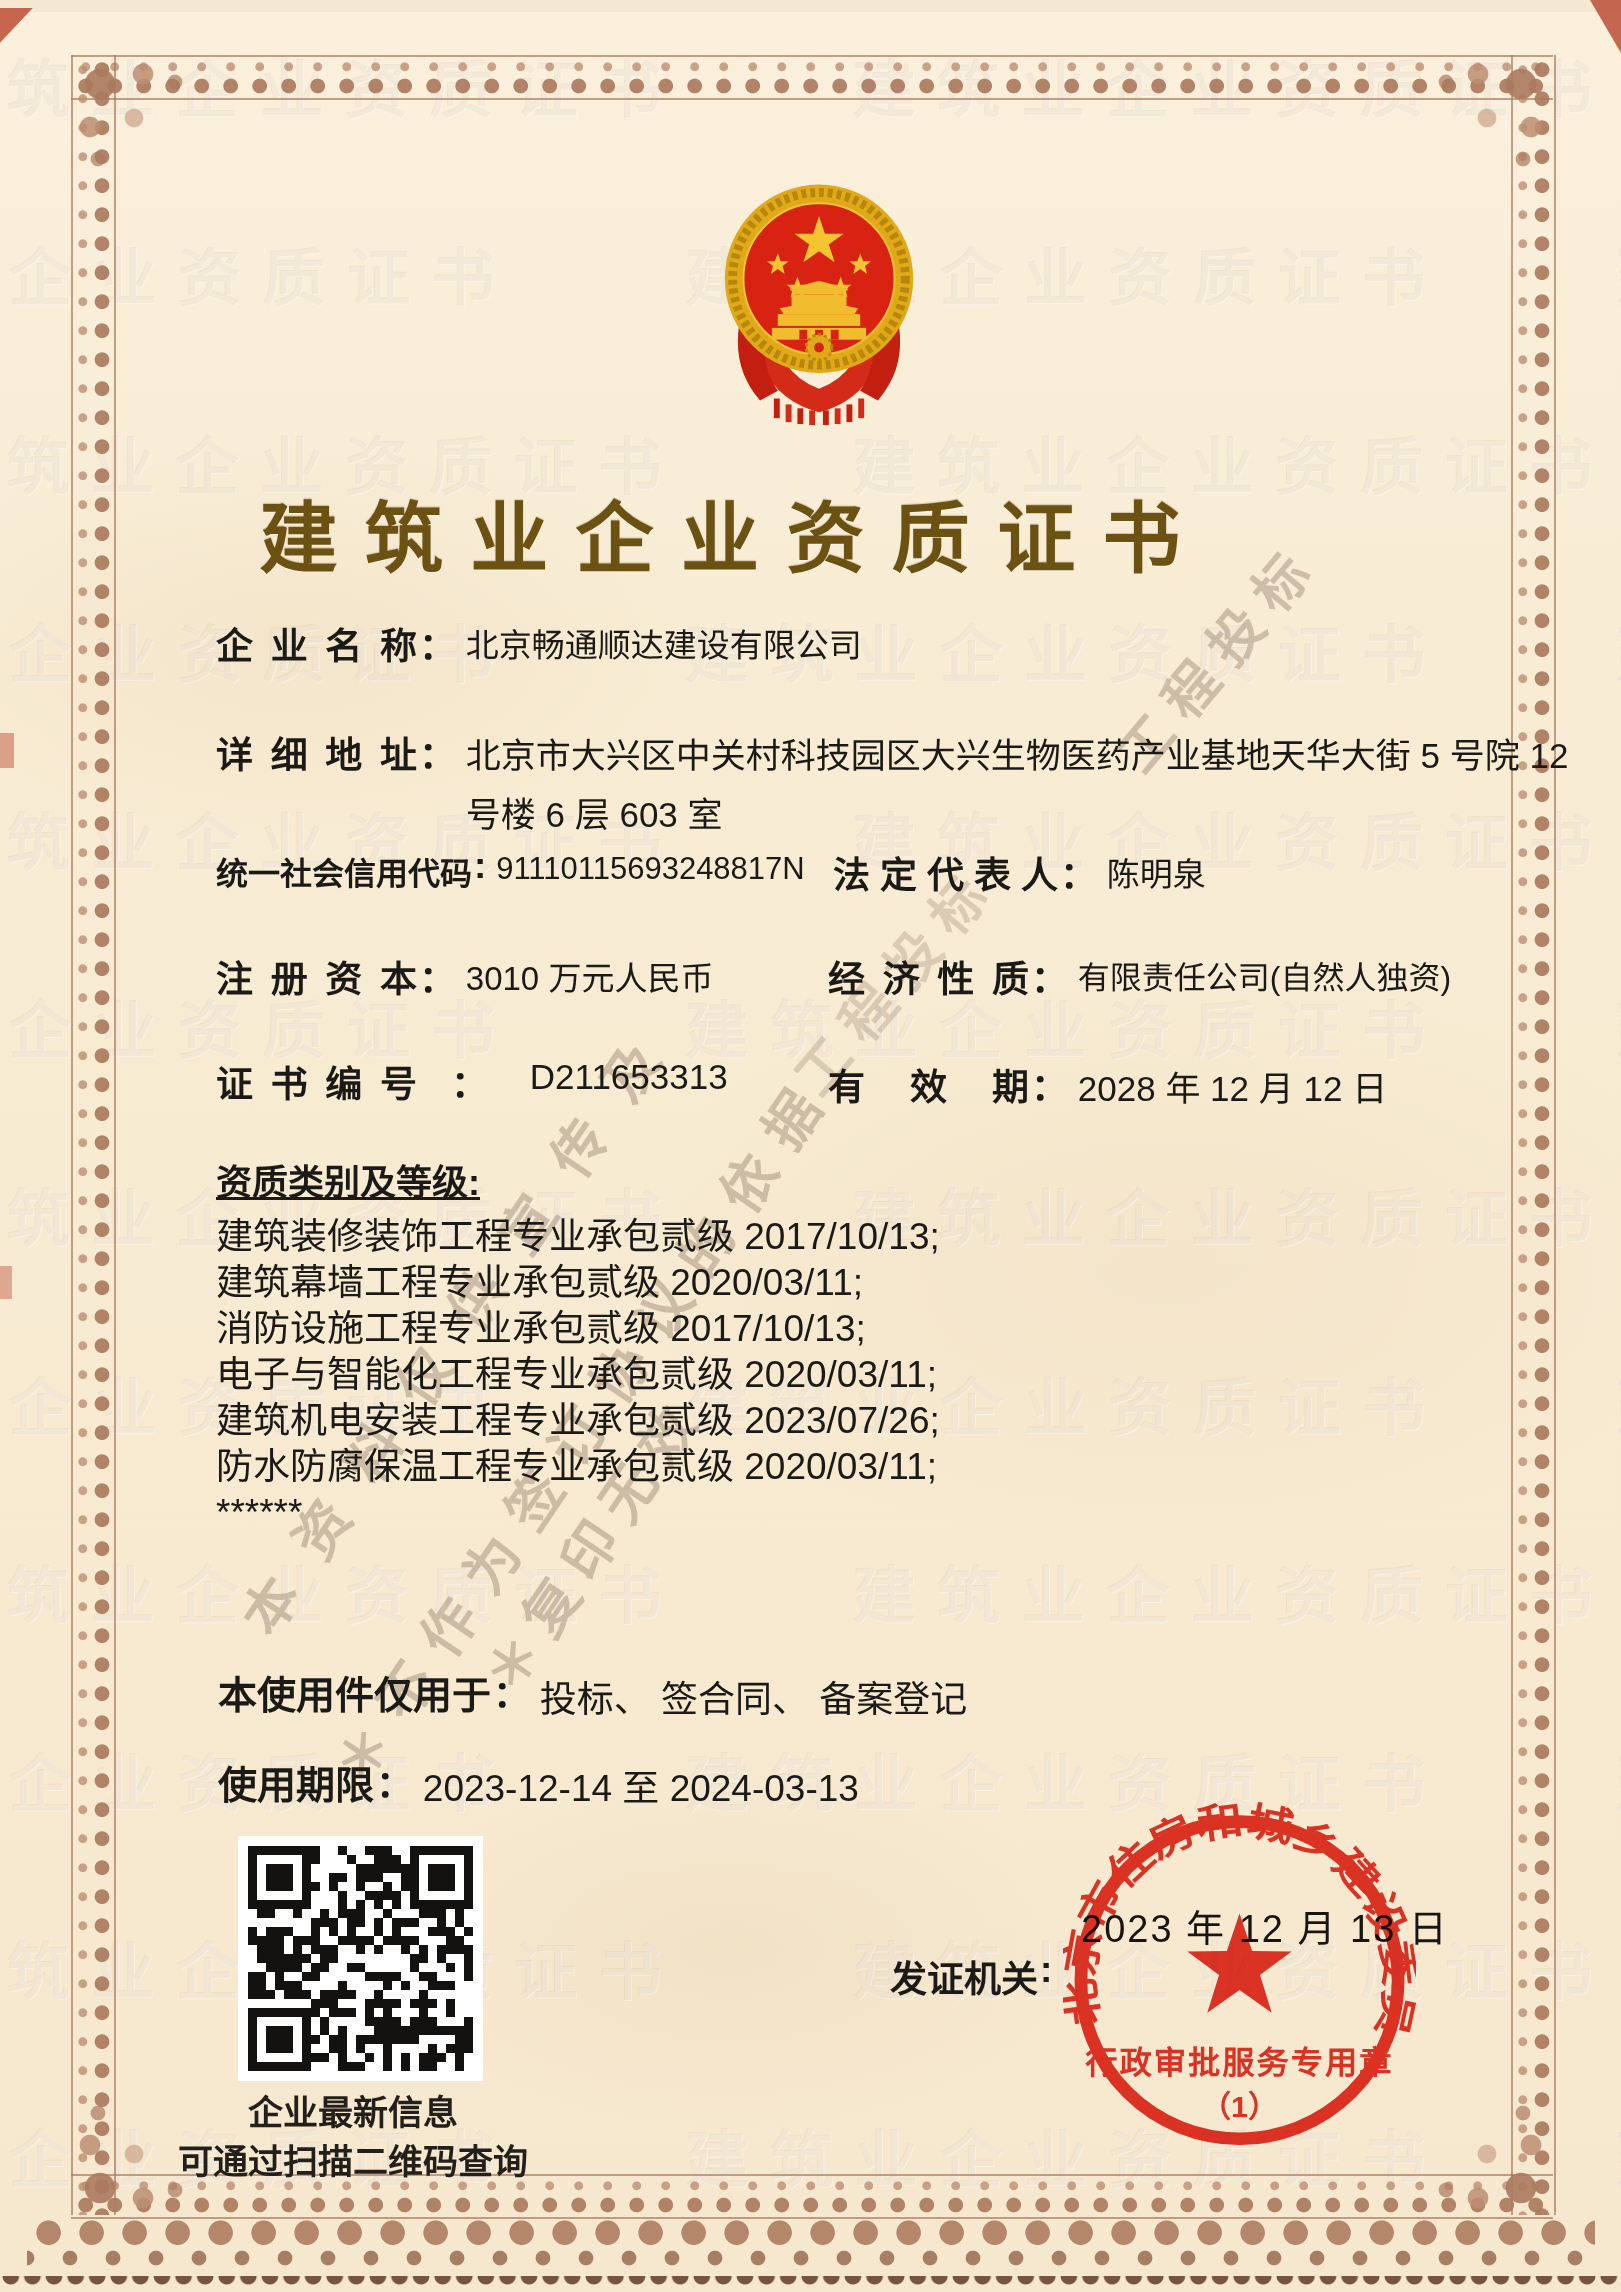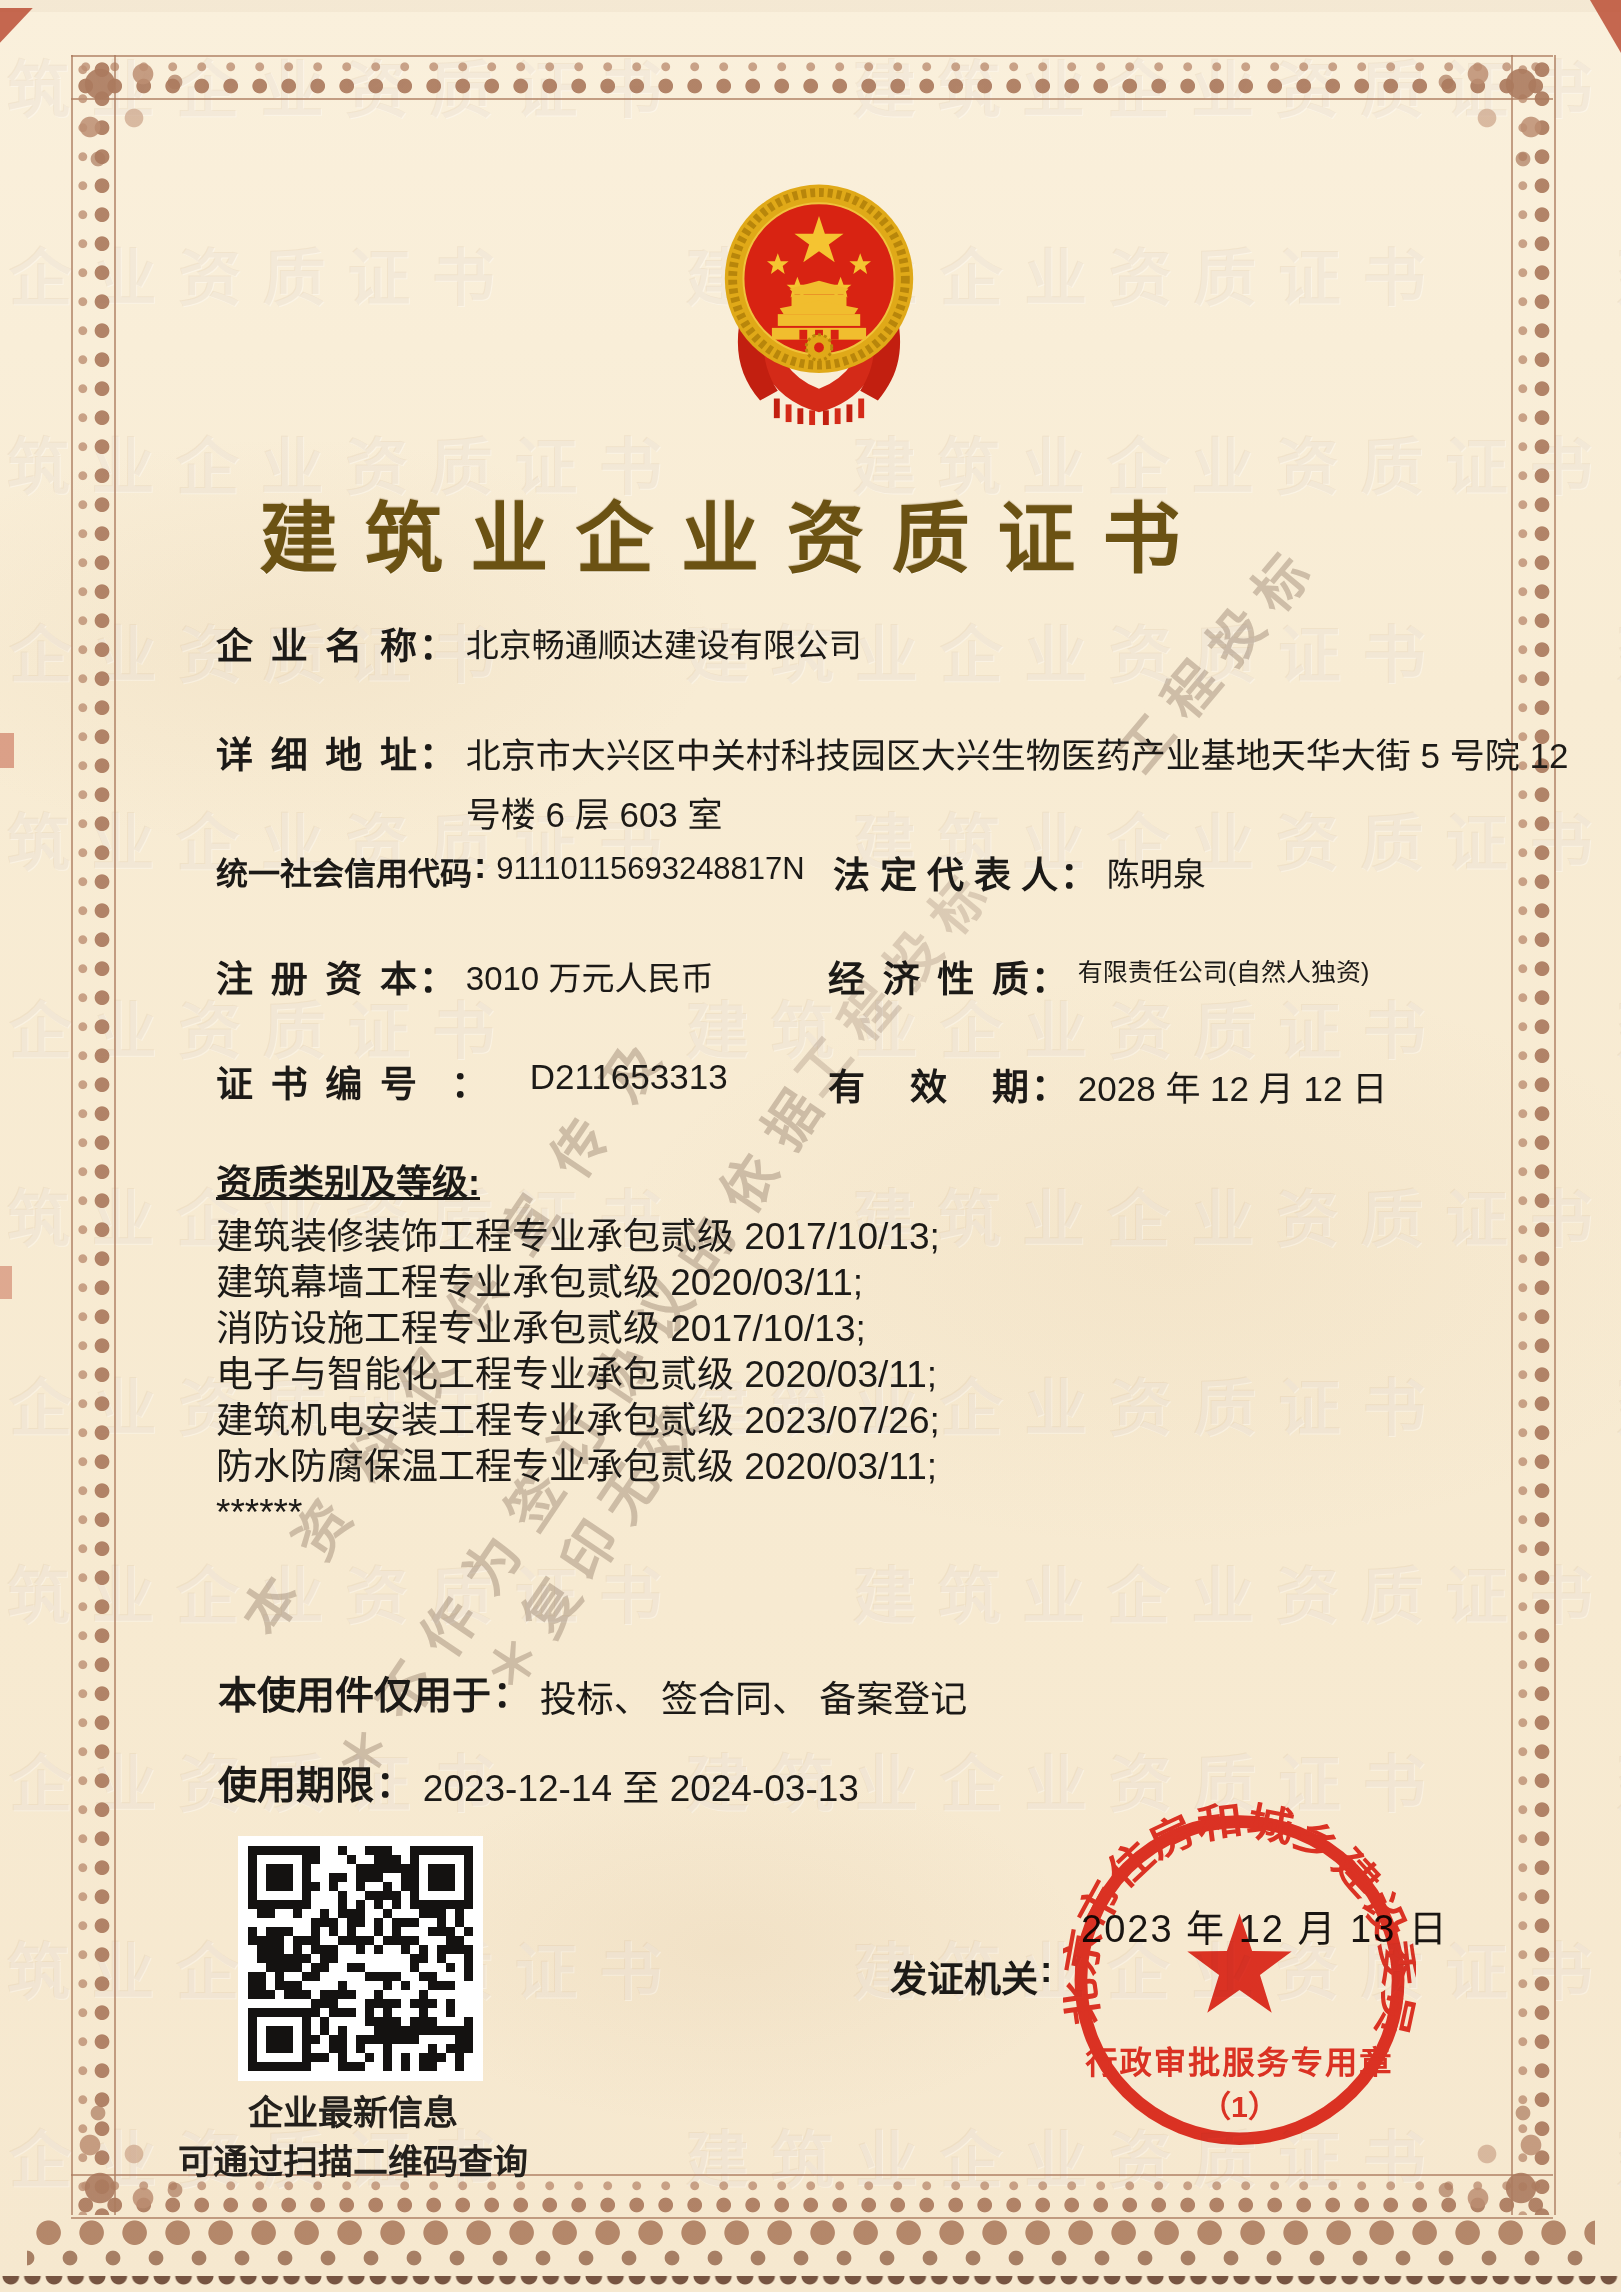--- a/index.html
+++ b/index.html
@@ -68,21 +68,21 @@
   .lbl{font-weight:bold;font-size:37px;white-space:nowrap;}
   .j4{width:201px;text-align:justify;text-align-last:justify;}
   .j3{width:201px;text-align:justify;text-align-last:justify;}
   .j5{width:225px;text-align:justify;text-align-last:justify;}
   .colon{font-weight:bold;font-size:37px;margin:0 9.8px 0 2px;}
   .val{font-size:33px;padding-top:2.9px;white-space:nowrap;}
   .r-company{top:616px;} .r-address{top:725px;}
   .addr-lines{font-size:35px;line-height:59px;padding-top:1px;}
   .r-credit{top:845px;} .lbl-credit{font-size:32px;padding-top:2.9px;} .val-credit{font-size:31px;padding-top:5.9px;}
   .r-legal{top:845px;left:833px;}
-  .r-capital{top:949px;} .r-economic{top:949px;} .val-economic{font-size:25px;}
+  .r-capital{top:949px;} .r-economic{top:949px;} .val-economic{font-size:32px;}
   .r-certno{top:1054px;gap:32px;} .val-certno{font-size:35px;} .r-validity{top:1057px;} .val-validity{font-size:35px;}
   .quals{position:absolute;left:216px;top:1153px;z-index:4;}
   .quals-heading{font-weight:bold;font-size:36px;margin-bottom:8.8px;text-decoration:underline;}
   .qual-item{font-size:37px;line-height:46px;white-space:nowrap;}
   .r-usage{top:1664px;left:218px;} .lbl-usage{font-size:39px;} .val-usage{font-size:37px;padding-top:4.9px;}
   .r-period{top:1754px;left:218px;} .lbl-period{font-size:39px;} .val-period{font-size:37px;padding-top:3.9px;}
   .r-issuer{top:1949px;left:890px;} .lbl-issuer{font-size:37px;}
   
   .qr{position:absolute;left:238px;top:1836px;width:245px;height:245px;background:#fff;z-index:4;
       box-sizing:border-box;padding:9.8px;}

